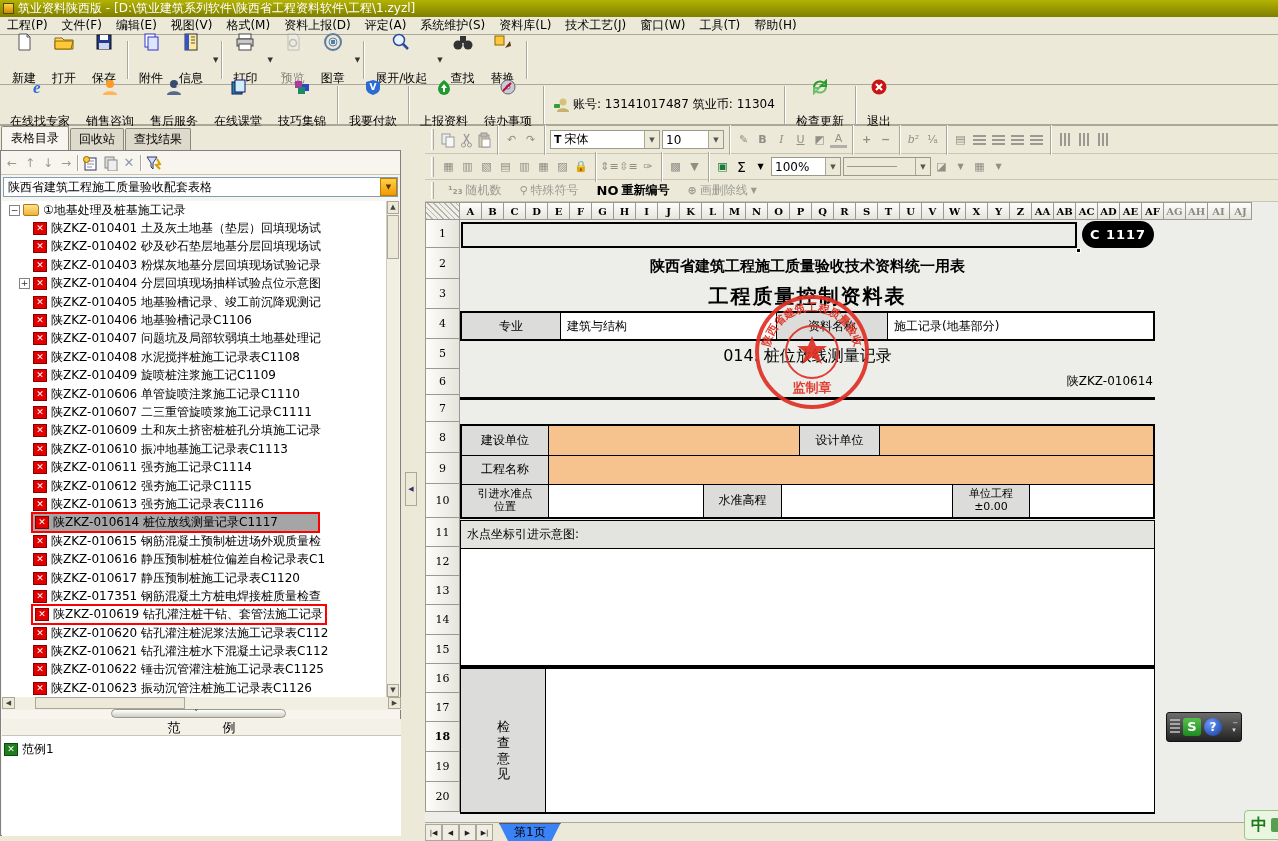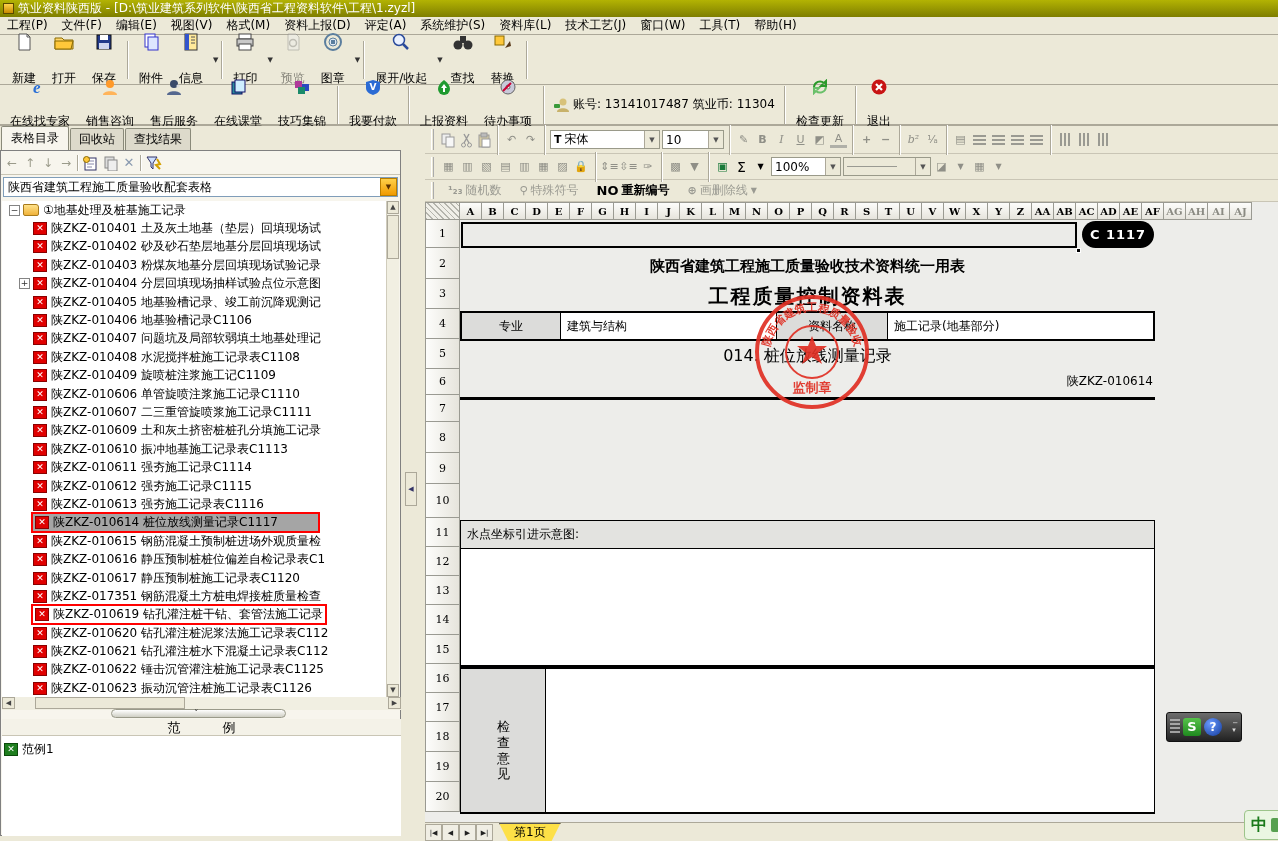--- a/index.html
+++ b/index.html
@@ -99,21 +99,21 @@
 .oc{background:#F6C28E}
 .band11{position:absolute;left:0;top:300px;width:695px;height:29px;background:#E3E3E0;border:1px solid #000;display:flex;align-items:center;padding-left:6px;font-size:12px}
 .wblock{position:absolute;left:0;top:329px;width:695px;height:117px;background:#fff;border-left:1px solid #000;border-right:1px solid #000;border-bottom:1px solid #000}
 .chkblk{position:absolute;left:0;top:446px;width:695px;height:148px;border:1px solid #000;border-top:3px solid #000;border-bottom:2px solid #000;display:flex;background:#fff}
 .chklab{width:85px;background:#DCDCDA;border-right:1px solid #000;display:flex;align-items:center;justify-content:center}
 .vtext{writing-mode:vertical-lr;text-orientation:upright;letter-spacing:16px;font-size:13px}
 .stamp{position:absolute;left:292px;top:72px;opacity:.92}
 
 .tabbar{position:absolute;left:0;bottom:0;width:853px;height:19px;background:#ECE9D8;border-top:1px solid #ACA899;display:flex;align-items:flex-end}
 .nav{width:17px;height:17px;background:#F0EEE4;border:1px solid #ACA899;font-size:7px;color:#222;display:flex;align-items:center;justify-content:center}
-.sheettab{margin-left:6px;height:18px;padding:0 14px;background:#fde047;border:1px solid #555;border-bottom:none;clip-path:polygon(0 0,100% 0,calc(100% - 9px) 100%,9px 100%);font-size:12px;line-height:17px}
+.sheettab{margin-left:6px;height:18px;padding:0 14px;background:#3b82f6;border:1px solid #555;border-bottom:none;clip-path:polygon(0 0,100% 0,calc(100% - 9px) 100%,9px 100%);font-size:12px;line-height:17px}
 
 .floatbar{position:absolute;left:1166px;top:712px;width:76px;height:30px;background:linear-gradient(#6d6d6d,#222);border:1px solid #111;border-radius:3px;display:flex;align-items:center;padding:0 3px;gap:3px}
 .gripdots{width:10px;height:16px;background:repeating-linear-gradient(#bbb 0 2px,transparent 2px 4px);opacity:.8}
 .sico{width:18px;height:18px;background:linear-gradient(#56c24a,#1f8a1f);border-radius:3px;color:#fff;font-weight:bold;font-size:13px;text-align:center;line-height:18px}
 .qico{width:18px;height:18px;background:radial-gradient(circle at 35% 30%,#6a9aff,#123a9a);border-radius:50%;color:#fff;font-weight:bold;font-size:12px;text-align:center;line-height:18px}
 .fmini{display:flex;flex-direction:column;color:#ddd;font-size:7px;line-height:7px;margin-left:auto}
 .ime{position:absolute;left:1244px;top:810px;width:40px;height:30px;background:#EAF6E2;border:1px solid #9cc48a;border-radius:4px;color:#1a7a1a;font-weight:bold;font-size:16px;display:flex;align-items:center;padding-left:6px}
 .ime:after{content:"";width:8px;height:14px;background:#56a050;margin-left:4px;border-radius:2px}
 </style>
 </head>
@@ -747,40 +747,62 @@
           <div class="rh" style="height: 31px;">8</div>
           <div class="rh" style="height: 31px;">9</div>
           <div class="rh" style="height: 34px;">10</div>
           <div class="rh" style="height: 29px;">11</div>
           <div class="rh" style="height: 29px;">12</div>
           <div class="rh" style="height: 29px;">13</div>
           <div class="rh" style="height: 30px;">14</div>
           <div class="rh" style="height: 29px;">15</div>
           <div class="rh" style="height: 29px;">16</div>
           <div class="rh" style="height: 29px;">17</div>
-          <div class="rh" style="height: 30px;">18</div>
+          <div class="rh" style="height: 30px; font-weight: bold;">18</div>
           <div class="rh" style="height: 30px;">19</div>
           <div class="rh" style="height: 30px;">20</div>
       </div>
       <div class="canvas">
         <div class="selcell">
             <div class="handle"></div>
           </div>
         <div class="badge">C 1117</div>
         <div class="tline1">陕西省建筑工程施工质量验收技术资料统一用表</div>
         <div class="tline2">工程质量控制资料表</div>
         <div class="tbl4">
           <div class="glab" style="width:98px">专业</div>
           <div class="wcell" style="width:216px">建筑与结构</div>
           <div class="glab" style="width:111px">资料名称</div>
           <div class="wcell" style="flex:1">施工记录(地基部分)</div>
         </div>
         <div class="ftitle">014. 桩位放线测量记录</div>
         <div class="fcode">陕ZKZ-010614</div>
         <div class="thick"></div>
+        <div class="tbl8">
+          <div class="r8">
+            <div class="c glab" style="width:86px">建设单位</div>
+            <div class="c oc" style="width:251px"></div>
+            <div class="c glab" style="width:80px">设计单位</div>
+            <div class="c oc" style="flex:1"></div>
+          </div>
+          <div class="r9">
+            <div class="c glab" style="width:86px">工程名称</div>
+            <div class="c oc" style="flex:1"></div>
+          </div>
+          <div class="r10">
+            <div class="c glab" style="width:86px;font-size:11px">引进水准点
+位置</div>
+            <div class="c wcell" style="width:155px"></div>
+            <div class="c glab" style="width:78px">水准高程</div>
+            <div class="c wcell" style="width:171px"></div>
+            <div class="c glab" style="width:77px;font-size:11px">单位工程
+±0.00</div>
+            <div class="c wcell" style="flex:1"></div>
+          </div>
+        </div>
         <div class="band11">水点坐标引进示意图:</div>
         <div class="wblock"></div>
         <div class="chkblk">
           <div class="chklab">
               <span class="vtext">检查意见</span>
             </div>
           <div style="flex:1;background:#fff"></div>
         </div>
         <svg class="stamp" width="120" height="120">
           <circle cx="60" cy="60" r="55" fill="none" stroke="#E03024" stroke-width="4"></circle>

